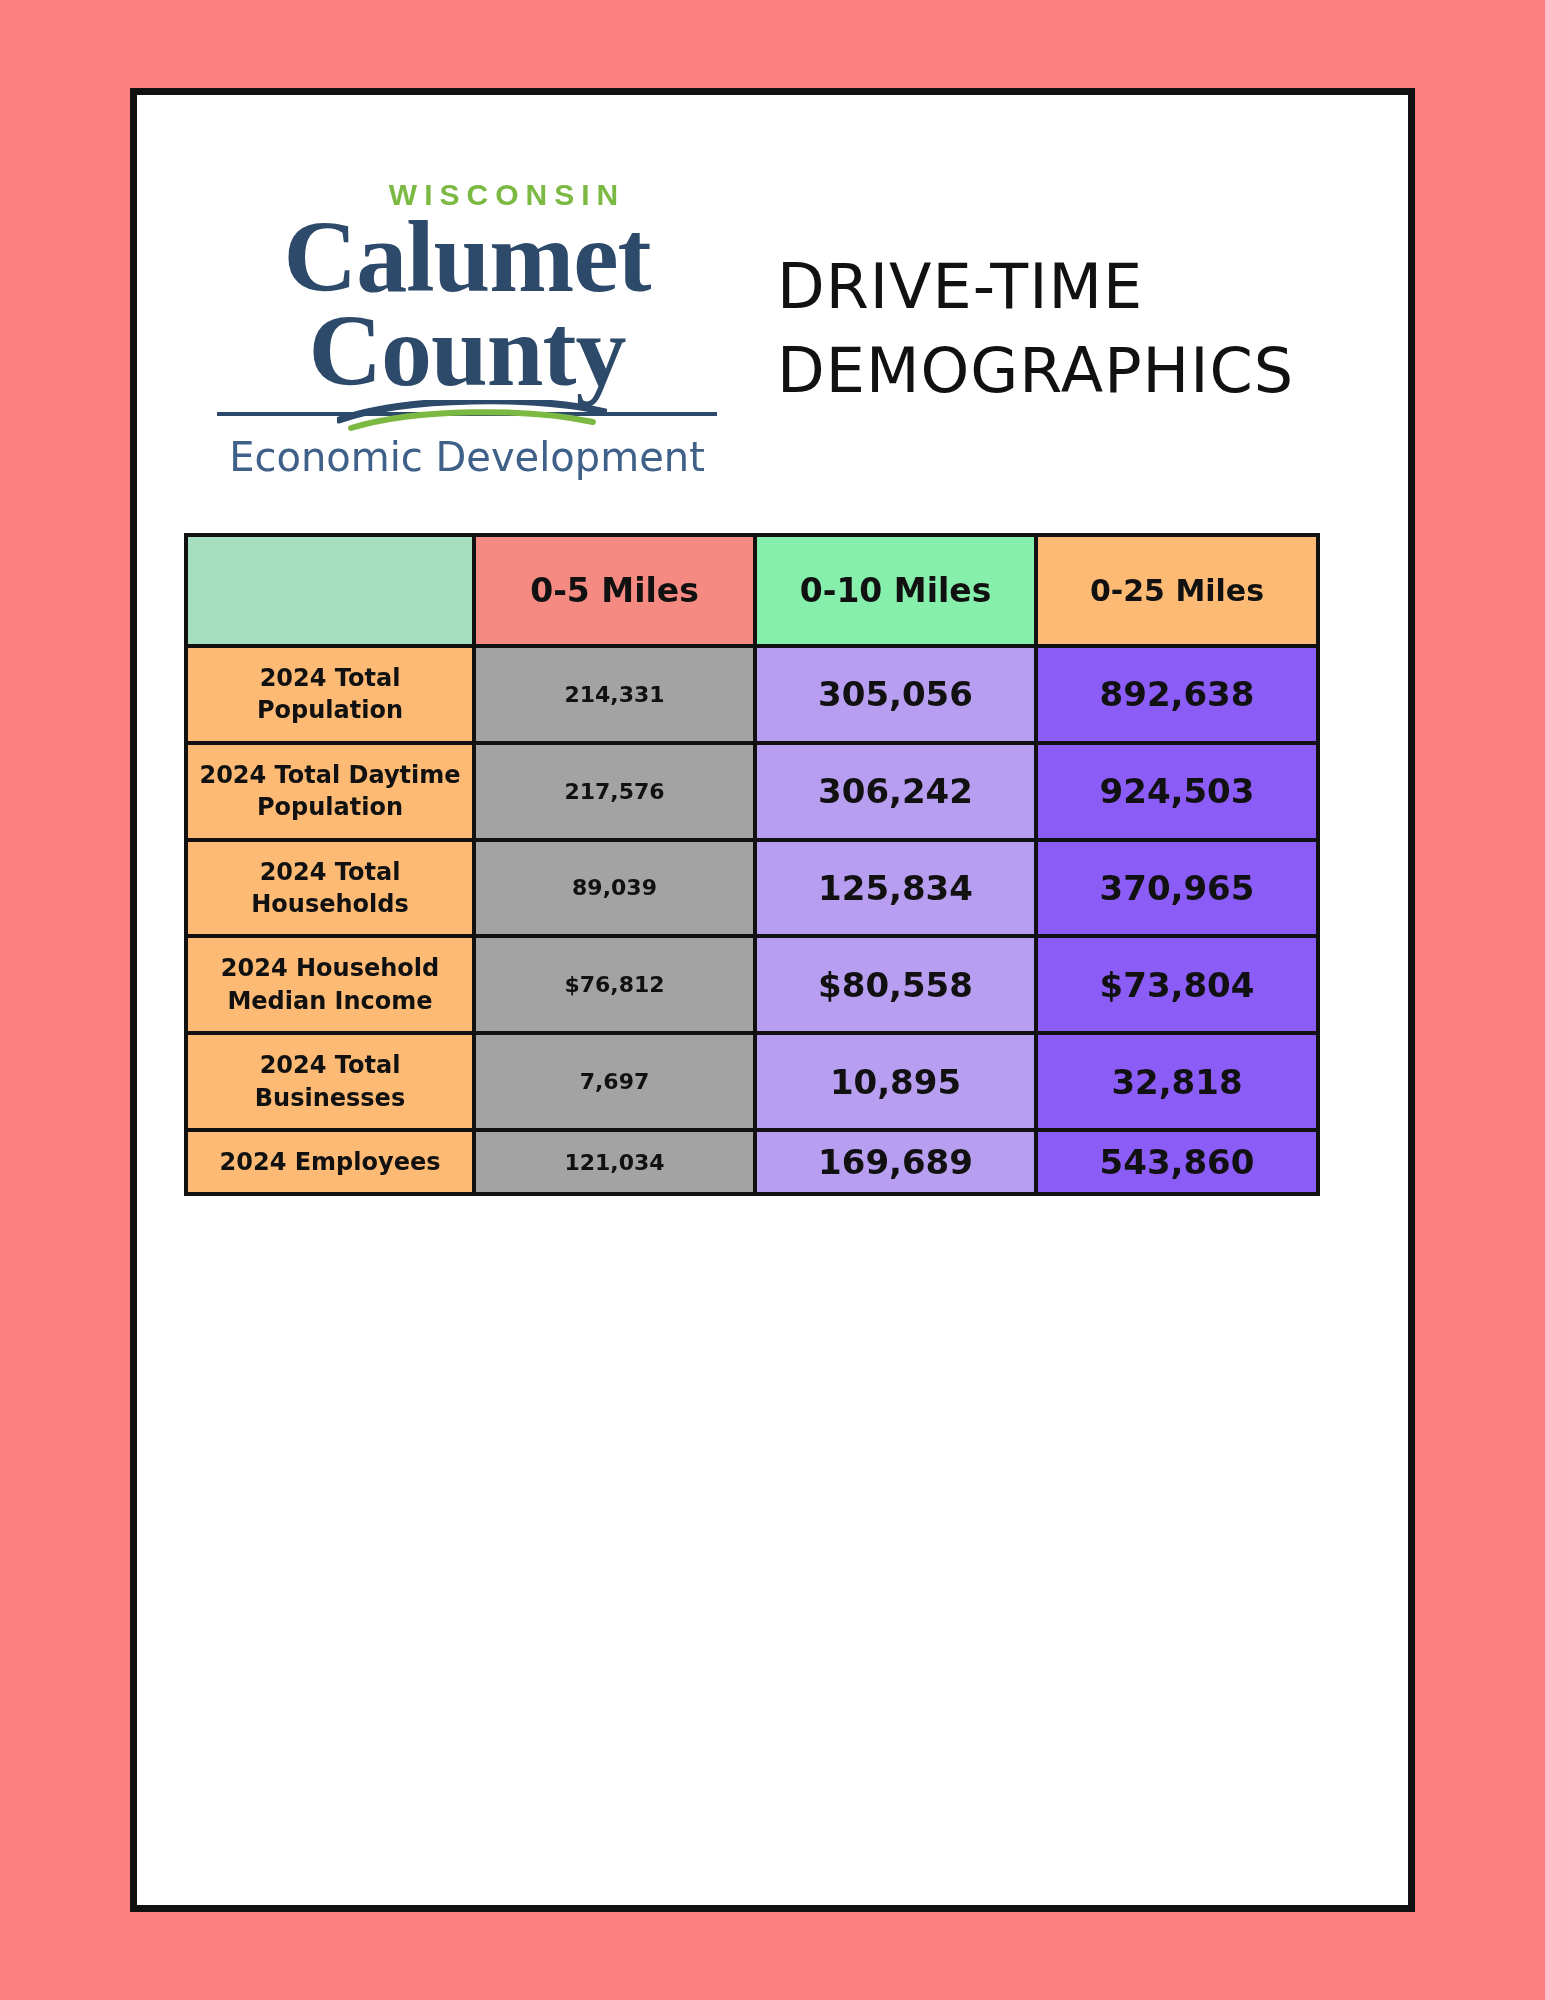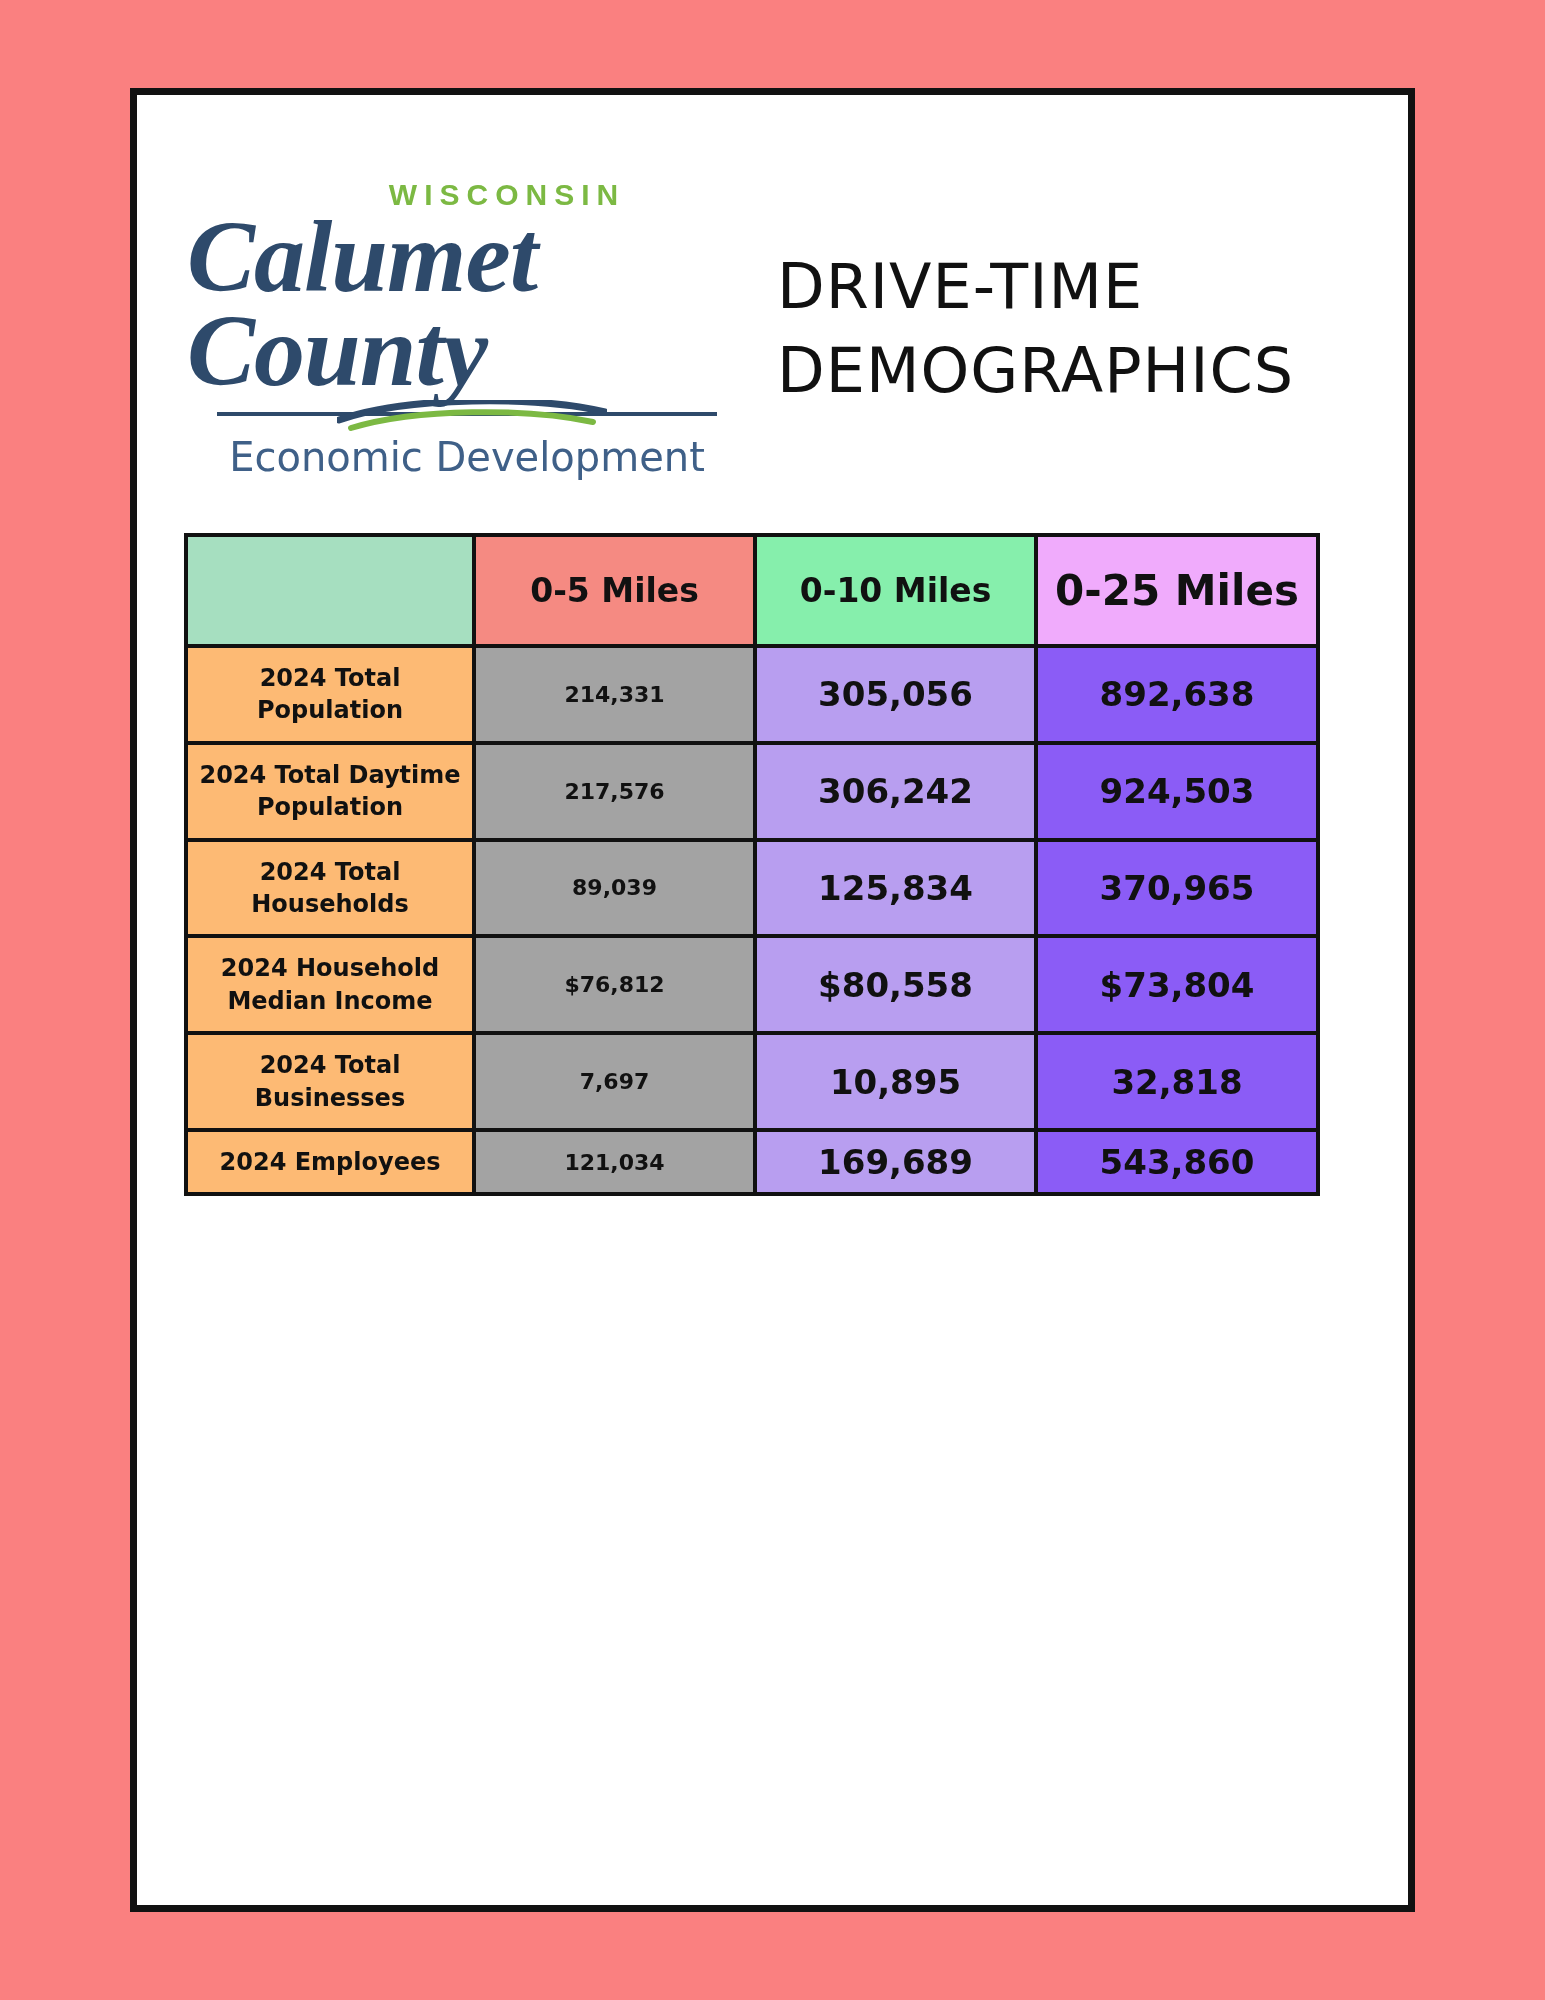--- a/index.html
+++ b/index.html
@@ -41,23 +41,22 @@
     letter-spacing: 7px;
     color: #7cb943;
     text-align: center;
     padding-left: 80px;
     line-height: 1;
   }
   .logo-main {
     font-family: "Liberation Serif", serif;
     color: #2e4a6b;
     font-weight: bold;
-    text-align: left;
+    text-align: center;
     line-height: 0.92;
-    font-style: italic;
   }
   .logo-calumet {
     font-size: 102px;
     letter-spacing: -1px;
   }
   .logo-county {
     font-size: 102px;
     letter-spacing: -1px;
   }
   .logo-rule {
@@ -120,21 +119,21 @@
     color: #111111;
   }
   col.c0 { width: 288px; }
   col.c1 { width: 281px; }
   col.c2 { width: 281px; }
   col.c3 { width: 282px; }
 
   .corner { background: #a6dfc0; height: 105px; }
   th.h1 { background: #f58a82; font-size: 33px; height: 105px; }
   th.h2 { background: #86efac; font-size: 33px; height: 105px; }
-  th.h3 { background: #f0abfc; font-size: 42px; height: 105px; }
+  th.h3 { background: #fdba74; font-size: 30px; height: 105px; }
 
   td.rowhead {
     background: #fdba74;
     font-size: 24px;
     line-height: 1.35;
     padding: 14px 10px;
   }
   td.v1 { background: #a3a3a3; font-size: 22px; }
   td.v2 { background: #b89ef0; font-size: 34px; }
   td.v3 { background: #8b5cf6; font-size: 34px; }

